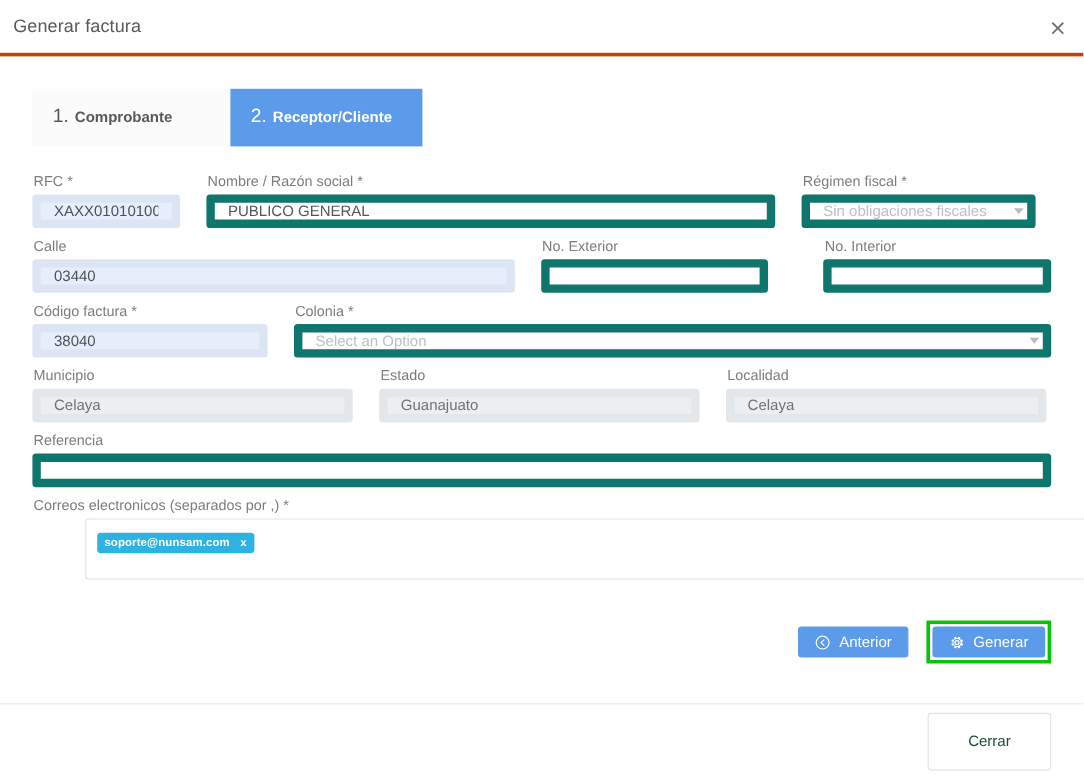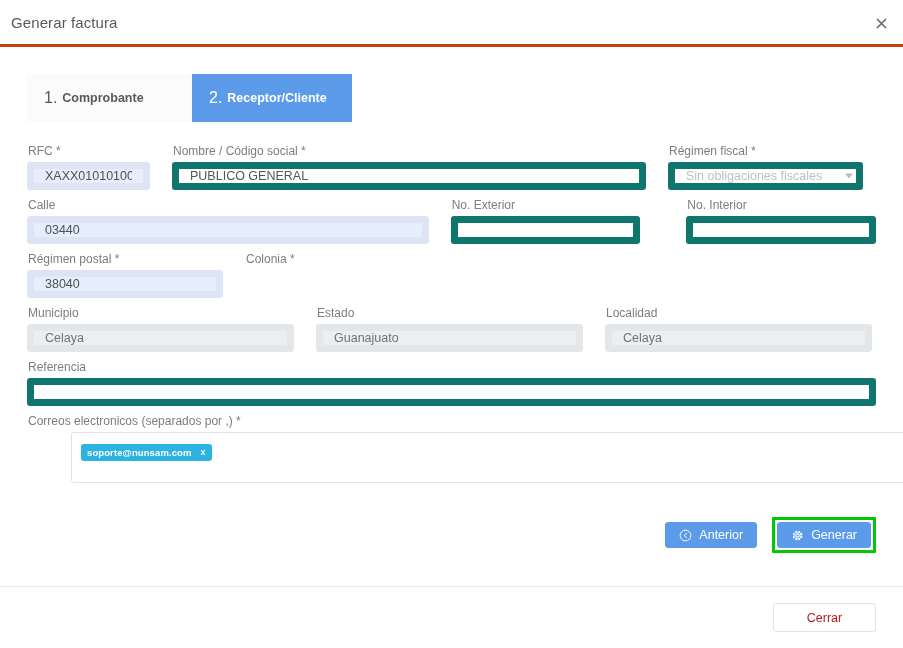--- a/index.html
+++ b/index.html
@@ -224,25 +224,25 @@
     left: 0; right: 0;
     top: 587px;
     height: 61px;
     display: flex;
     align-items: center;
     justify-content: flex-end;
     padding-right: 27px;
   }
   .btn-secondary {
     min-width: 103px;
-    height: 29px;
+    height: 48px;
     background: #ffffff;
     border: 1px solid #e2e4e7;
     border-radius: 3px;
-    color: #b91c1c;
+    color: #14532d;
     font-size: 12.5px;
     cursor: pointer;
     font-family: "Liberation Sans", "DejaVu Sans", sans-serif;
   }
 </style>
 </head>
 <body>
 
 <div class="modal-header">
   <div class="modal-title">Generar factura</div>
@@ -266,21 +266,21 @@
 
 <div class="form">
 
   <div class="row">
     <div class="field" style="width:123px;">
       <label class="flabel">RFC *</label>
       <input class="inp inp-autofill" value="XAXX010101000" style="">
     </div>
     <div class="gap"></div>
     <div class="field" style="width:474px;">
-      <label class="flabel">Nombre / Código social *</label>
+      <label class="flabel">Nombre / Razón social *</label>
       <input class="inp" value="PUBLICO GENERAL" style="">
     </div>
     <div class="gap"></div>
     <div class="field" style="width:195px;">
       <label class="flabel">Régimen fiscal *</label>
       <div class="sel sel-muted">
         <input class="inp" readonly="" placeholder="Sin obligaciones fiscales" style="">
         <span class="caret"></span>
       </div>
     </div>
@@ -298,26 +298,30 @@
     </div>
     <div class="gap"></div>
     <div class="field" style="width:195px;margin-left:24px;">
       <label class="flabel">No. Interior</label>
       <input class="inp" value="" style="">
     </div>
   </div>
 
   <div class="row">
     <div class="field" style="width:196px;">
-      <label class="flabel">Régimen postal *</label>
+      <label class="flabel">Código factura *</label>
       <input class="inp inp-autofill" value="38040" style="">
     </div>
     <div class="gap"></div>
     <div class="field" style="width:631px;">
       <label class="flabel">Colonia *</label>
+      <div class="sel">
+        <input class="inp" readonly="" placeholder="Select an Option" style="">
+        <span class="caret"></span>
+      </div>
     </div>
   </div>
 
   <div class="row">
     <div class="field" style="width:267px;">
       <label class="flabel">Municipio</label>
       <input class="inp inp-disabled" disabled="" value="Celaya" style="">
     </div>
     <div class="gap"></div>
     <div class="field" style="width:267px;">

